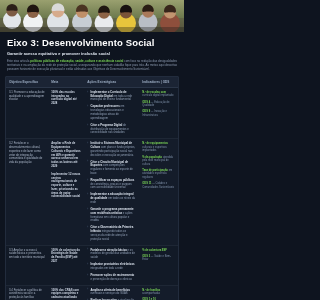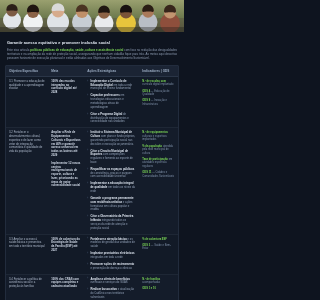--- a/index.html
+++ b/index.html
@@ -110,20 +110,21 @@
         <path d="M142.2 10.3a5.8 5.8 0 0 1 11.6 0c0 2.6-1.3 1.2-5.8 1.2s-5.8 1.4-5.8-1.2z" fill="#2a1d14"></path>
 
       <circle cx="170" cy="23" r="10" fill="#8e4f3c"></circle>
         <circle cx="170" cy="12.5" r="6" fill="#c29570"></circle>
         <path d="M164 10.8a6 6 0 0 1 12 0c0 3-1.4 1.4-6 1.4s-6 1.6-6-1.4z" fill="#37251a"></path>
       <rect x="0" y="27" width="184" height="5" fill="#1a1a18" opacity="0.35"></rect>
     </svg>
   </div>
 
   <div class="header">
+    <div class="eixo-title">Eixo 3: Desenvolvimento Social</div>
     <div class="eixo-sub">Garantir acesso equitativo e promover inclusão social</div>
     <div class="eixo-desc"><span>Este eixo articula </span><span class="hl">políticas públicas de educação, saúde, cultura e assistência social</span><span> com foco na redução das desigualdades territoriais e na ampliação da rede de proteção social, assegurando que nenhum cidadão fique para trás. As metas aqui descritas possuem horizonte de execução plurianual e estão alinhadas aos Objetivos de Desenvolvimento Sustentável.</span></div>
   </div>
 
   <div class="table-wrap">
     <table>
       <colgroup>
           <col class="c1">
           <col class="c2">
           <col class="c3">

